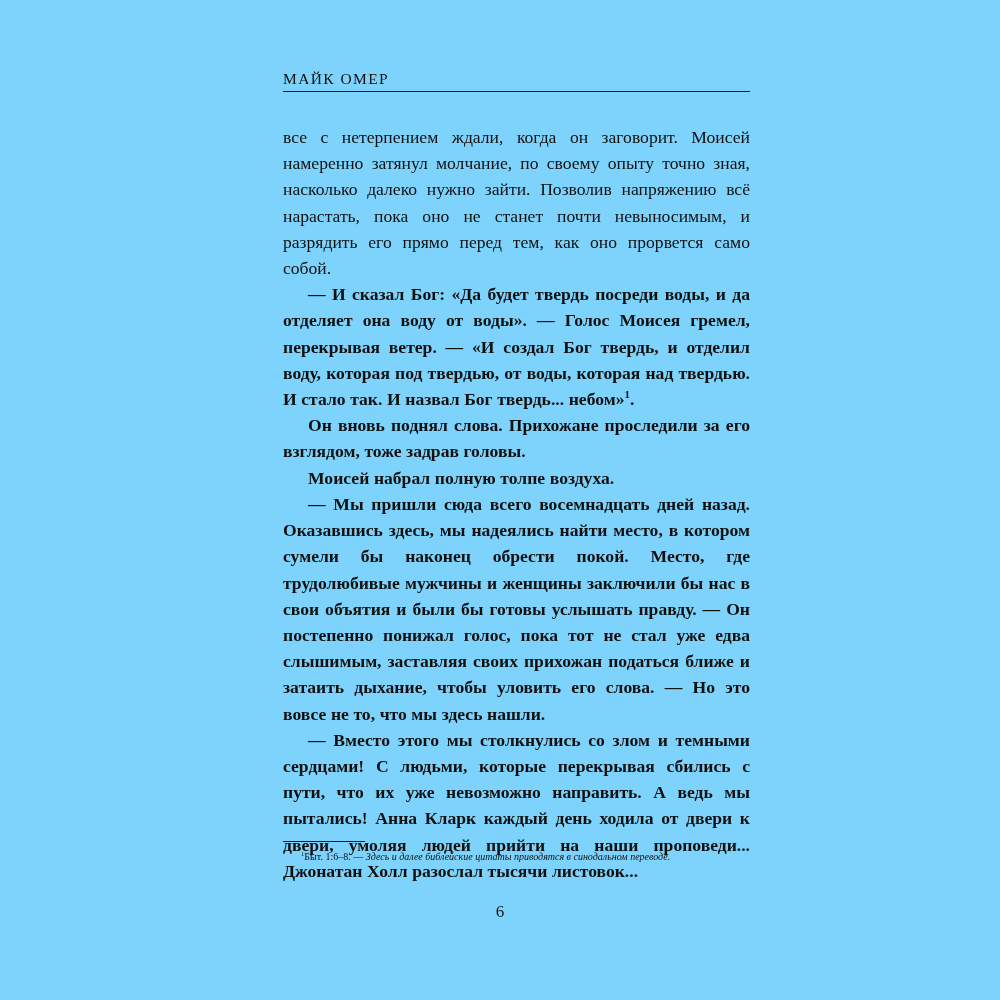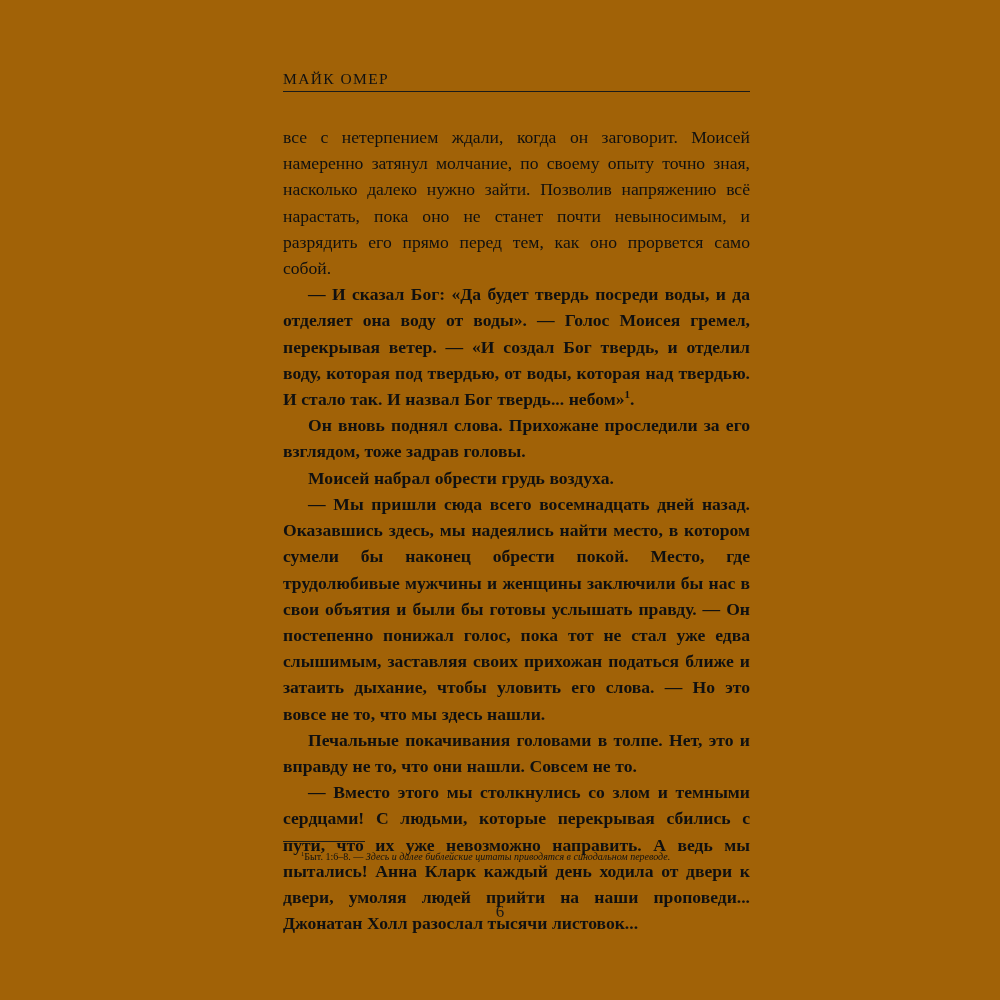--- a/index.html
+++ b/index.html
@@ -16,21 +16,21 @@
     color: #101010;
     -webkit-font-smoothing: antialiased;
   }
 
   .page {
     position: absolute;
     left: 0;
     top: 0;
     width: 1000px;
     height: 1000px;
-    background: #a16207;
+    background: #7dd3fc;
   }
 
   
   .text-block {
     position: absolute;
     left: 283px;
     top: 70px;
     width: 467px;
   }
 
@@ -134,25 +134,24 @@
     <div class="head-rule"></div>
 
     <div class="body-copy">
 
       <p class="para first">все с нетерпением ждали, когда он заговорит. Моисей намеренно затянул молчание, по своему опыту точно зная, насколько далеко нужно зайти. Позволив напряжению всё нарастать, пока оно не станет почти невыносимым, и разрядить его прямо перед тем, как оно прорвется само собой.</p>
 
       <p class="para indent"><span>— И сказал Бог: «Да будет твердь посреди воды, и да отделяет она воду от воды». — Голос Моисея гремел, перекрывая ветер. — «И создал Бог твердь, и отделил воду, которая под твердью, от воды, которая над твердью. И стало так. И назвал Бог твердь... небом»</span><sup class="fn-ref">1</sup><span>.</span></p>
 
       <p class="para indent">Он вновь поднял слова. Прихожане проследили за его взглядом, тоже задрав головы.</p>
 
-      <p class="para indent">Моисей набрал обрести грудь воздуха.</p>
+      <p class="para indent">Моисей набрал полную толпе воздуха.</p>
 
       <p class="para indent">— Мы пришли сюда всего восемнадцать дней назад. Оказавшись здесь, мы надеялись найти место, в котором сумели бы наконец обрести покой. Место, где трудолюбивые мужчины и женщины заключили бы нас в свои объятия и были бы готовы услышать правду. — Он постепенно понижал голос, пока тот не стал уже едва слышимым, заставляя своих прихожан податься ближе и затаить дыхание, чтобы уловить его слова. — Но это вовсе не то, что мы здесь нашли.</p>
 
-      <p class="para indent">Печальные покачивания головами в толпе. Нет, это и вправду не то, что они нашли. Совсем не то.</p>
 
       <p class="para indent">— Вместо этого мы столкнулись со злом и темными сердцами! С людьми, которые перекрывая сбились с пути, что их уже невозможно направить. А ведь мы пытались! Анна Кларк каждый день ходила от двери к двери, умоляя людей прийти на наши проповеди... Джонатан Холл разослал тысячи листовок...</p>
 
     </div>
   </div>
 
   <div class="footnote-area">
     <div class="footnote-rule"></div>
     <p class="footnote"><sup>1</sup><span class="src">Быт. 1:6–8. — </span><span class="note">Здесь и далее библейские цитаты приводятся в синодальном переводе.</span></p>
   </div>

